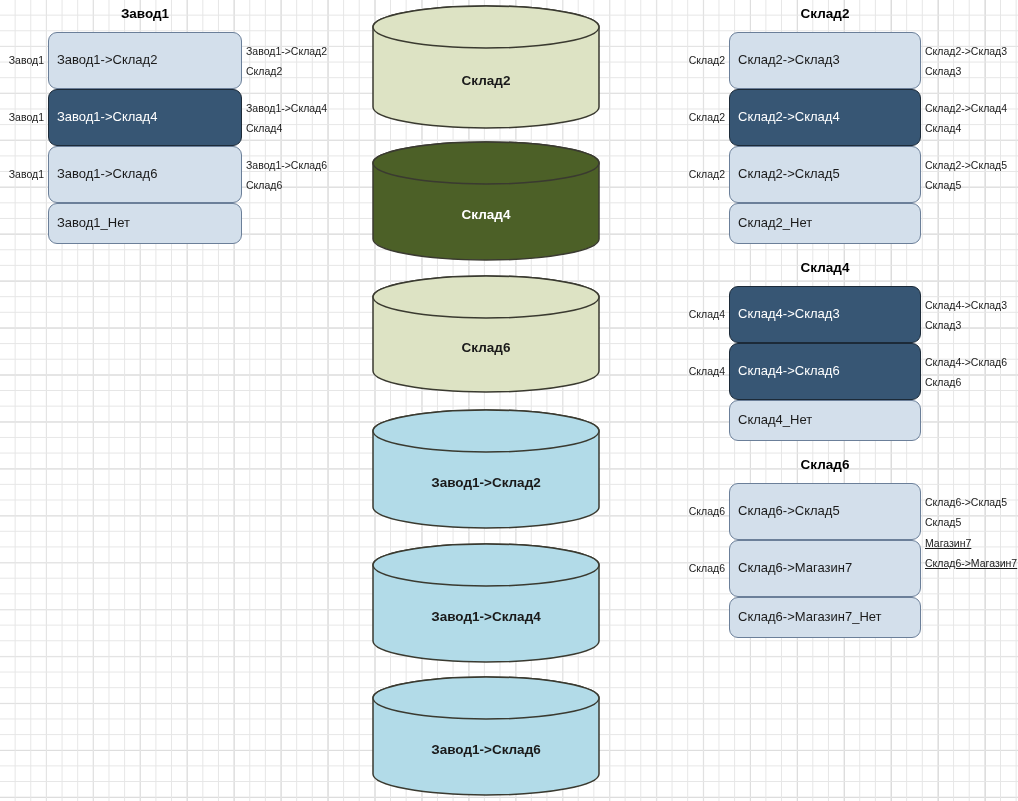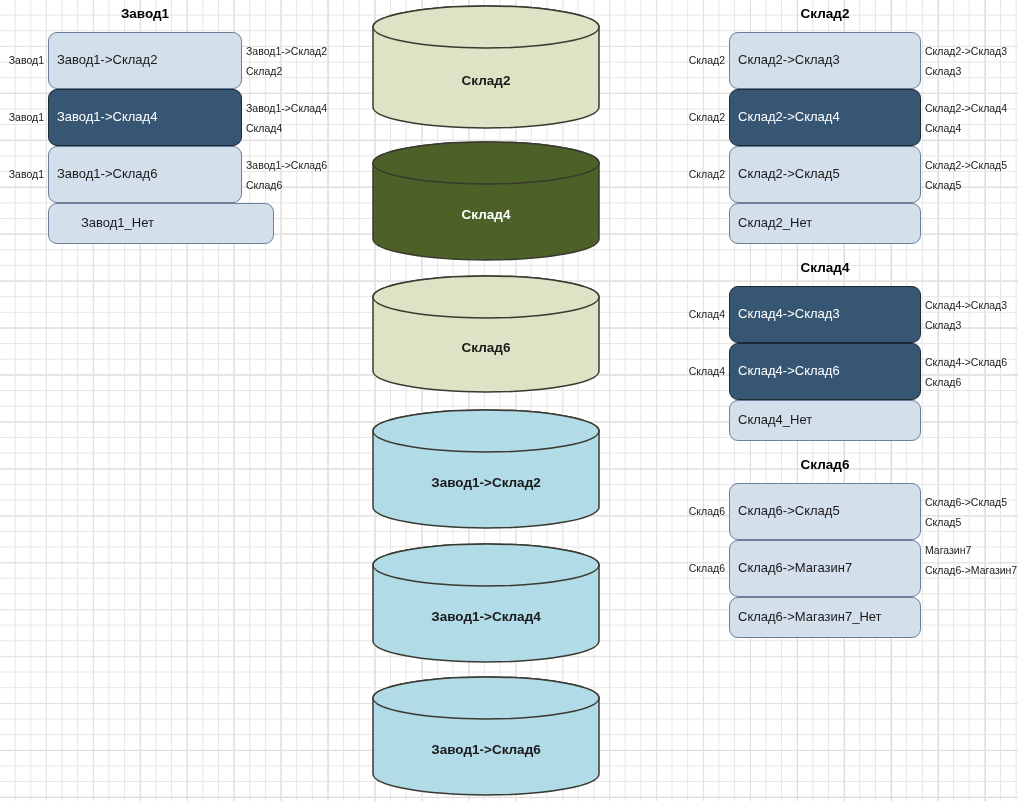--- a/index.html
+++ b/index.html
@@ -156,21 +156,21 @@
           <div style="margin-bottom: 5px;">Склад4</div>
         </div>
         <div class="node" style="left: 0px; top: 114px; width: 194px; height: 57px;">
           <div class="node-label">Завод1-&gt;Склад6</div>
         </div>
         <div class="side-label left" style="right: 198px; top: 134.5px; width: 90px;">Завод1</div>
         <div class="side-label right" style="left: 198px; top: 125.5px;">
           <div style="margin-bottom: 5px;">Завод1-&gt;Склад6</div>
           <div style="margin-bottom: 5px;">Склад6</div>
         </div>
-        <div class="node" style="left: 0px; top: 171px; width: 226px; height: 41px; padding-left: 24px;">
+        <div class="node" style="left: 0px; top: 171px; width: 194px; height: 41px;">
           <div class="node-label">Завод1_Нет</div>
         </div>
       </div>
     </div>
     <div class="group" style="left: 729px; top: 6px; width: 192px;">
       <div class="group-title">Склад2</div>
       <div class="stack" style="top: 26px; width: 192px;">
         <div class="node" style="left: 0px; top: 0px; width: 192px; height: 57px;">
           <div class="node-label">Склад2-&gt;Склад3</div>
         </div>
@@ -232,21 +232,21 @@
         </div>
         <div class="side-label left" style="right: 196px; top: 20.5px; width: 90px;">Склад6</div>
         <div class="side-label right" style="left: 196px; top: 11.5px;">
           <div style="margin-bottom: 5px;">Склад6-&gt;Склад5</div>
           <div style="margin-bottom: 5px;">Склад5</div>
         </div>
         <div class="node" style="left: 0px; top: 57px; width: 192px; height: 57px;">
           <div class="node-label">Склад6-&gt;Магазин7</div>
         </div>
         <div class="side-label left" style="right: 196px; top: 77.5px; width: 90px;">Склад6</div>
-        <div class="side-label right" style="left: 196px; top: 60px;">
+        <div class="side-label right" style="left: 196px; top: 53px; text-decoration: underline;">
           <div style="margin-bottom: 5px;">Магазин7</div>
           <div style="margin-bottom: 5px;">Склад6-&gt;Магазин7</div>
         </div>
         <div class="node" style="left: 0px; top: 114px; width: 192px; height: 41px;">
           <div class="node-label">Склад6-&gt;Магазин7_Нет</div>
         </div>
       </div>
     </div>
   </div>
 

